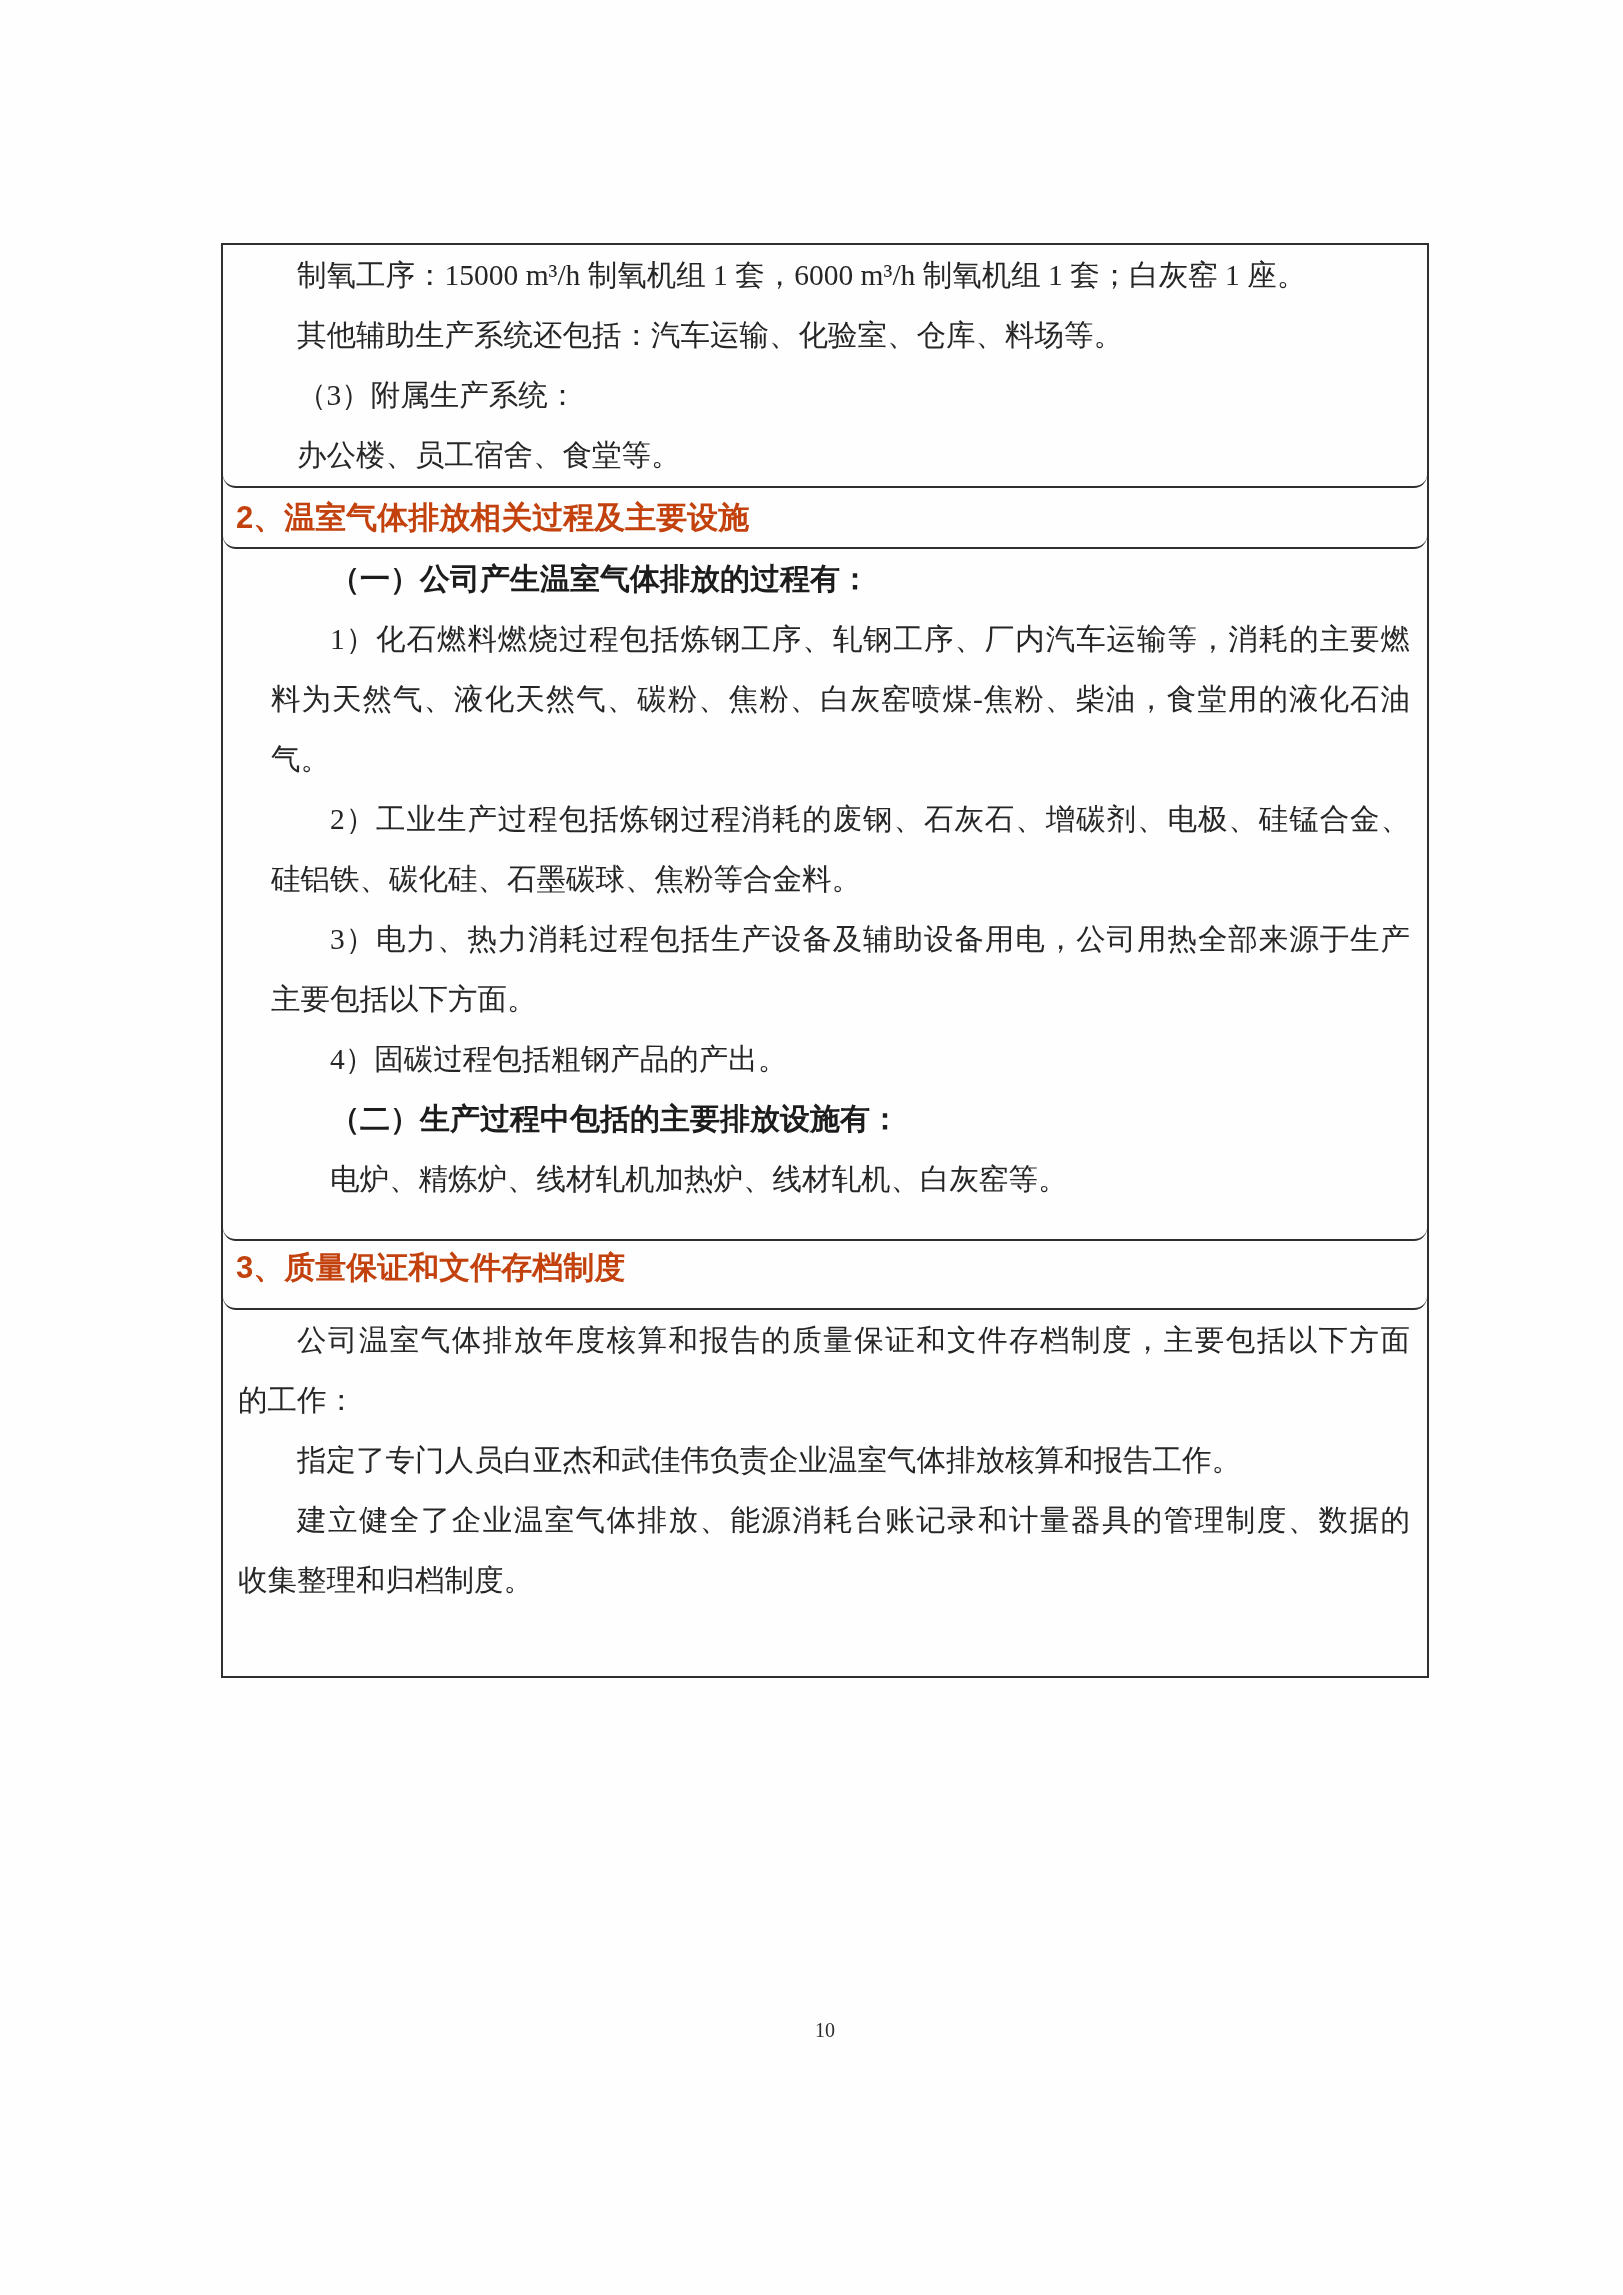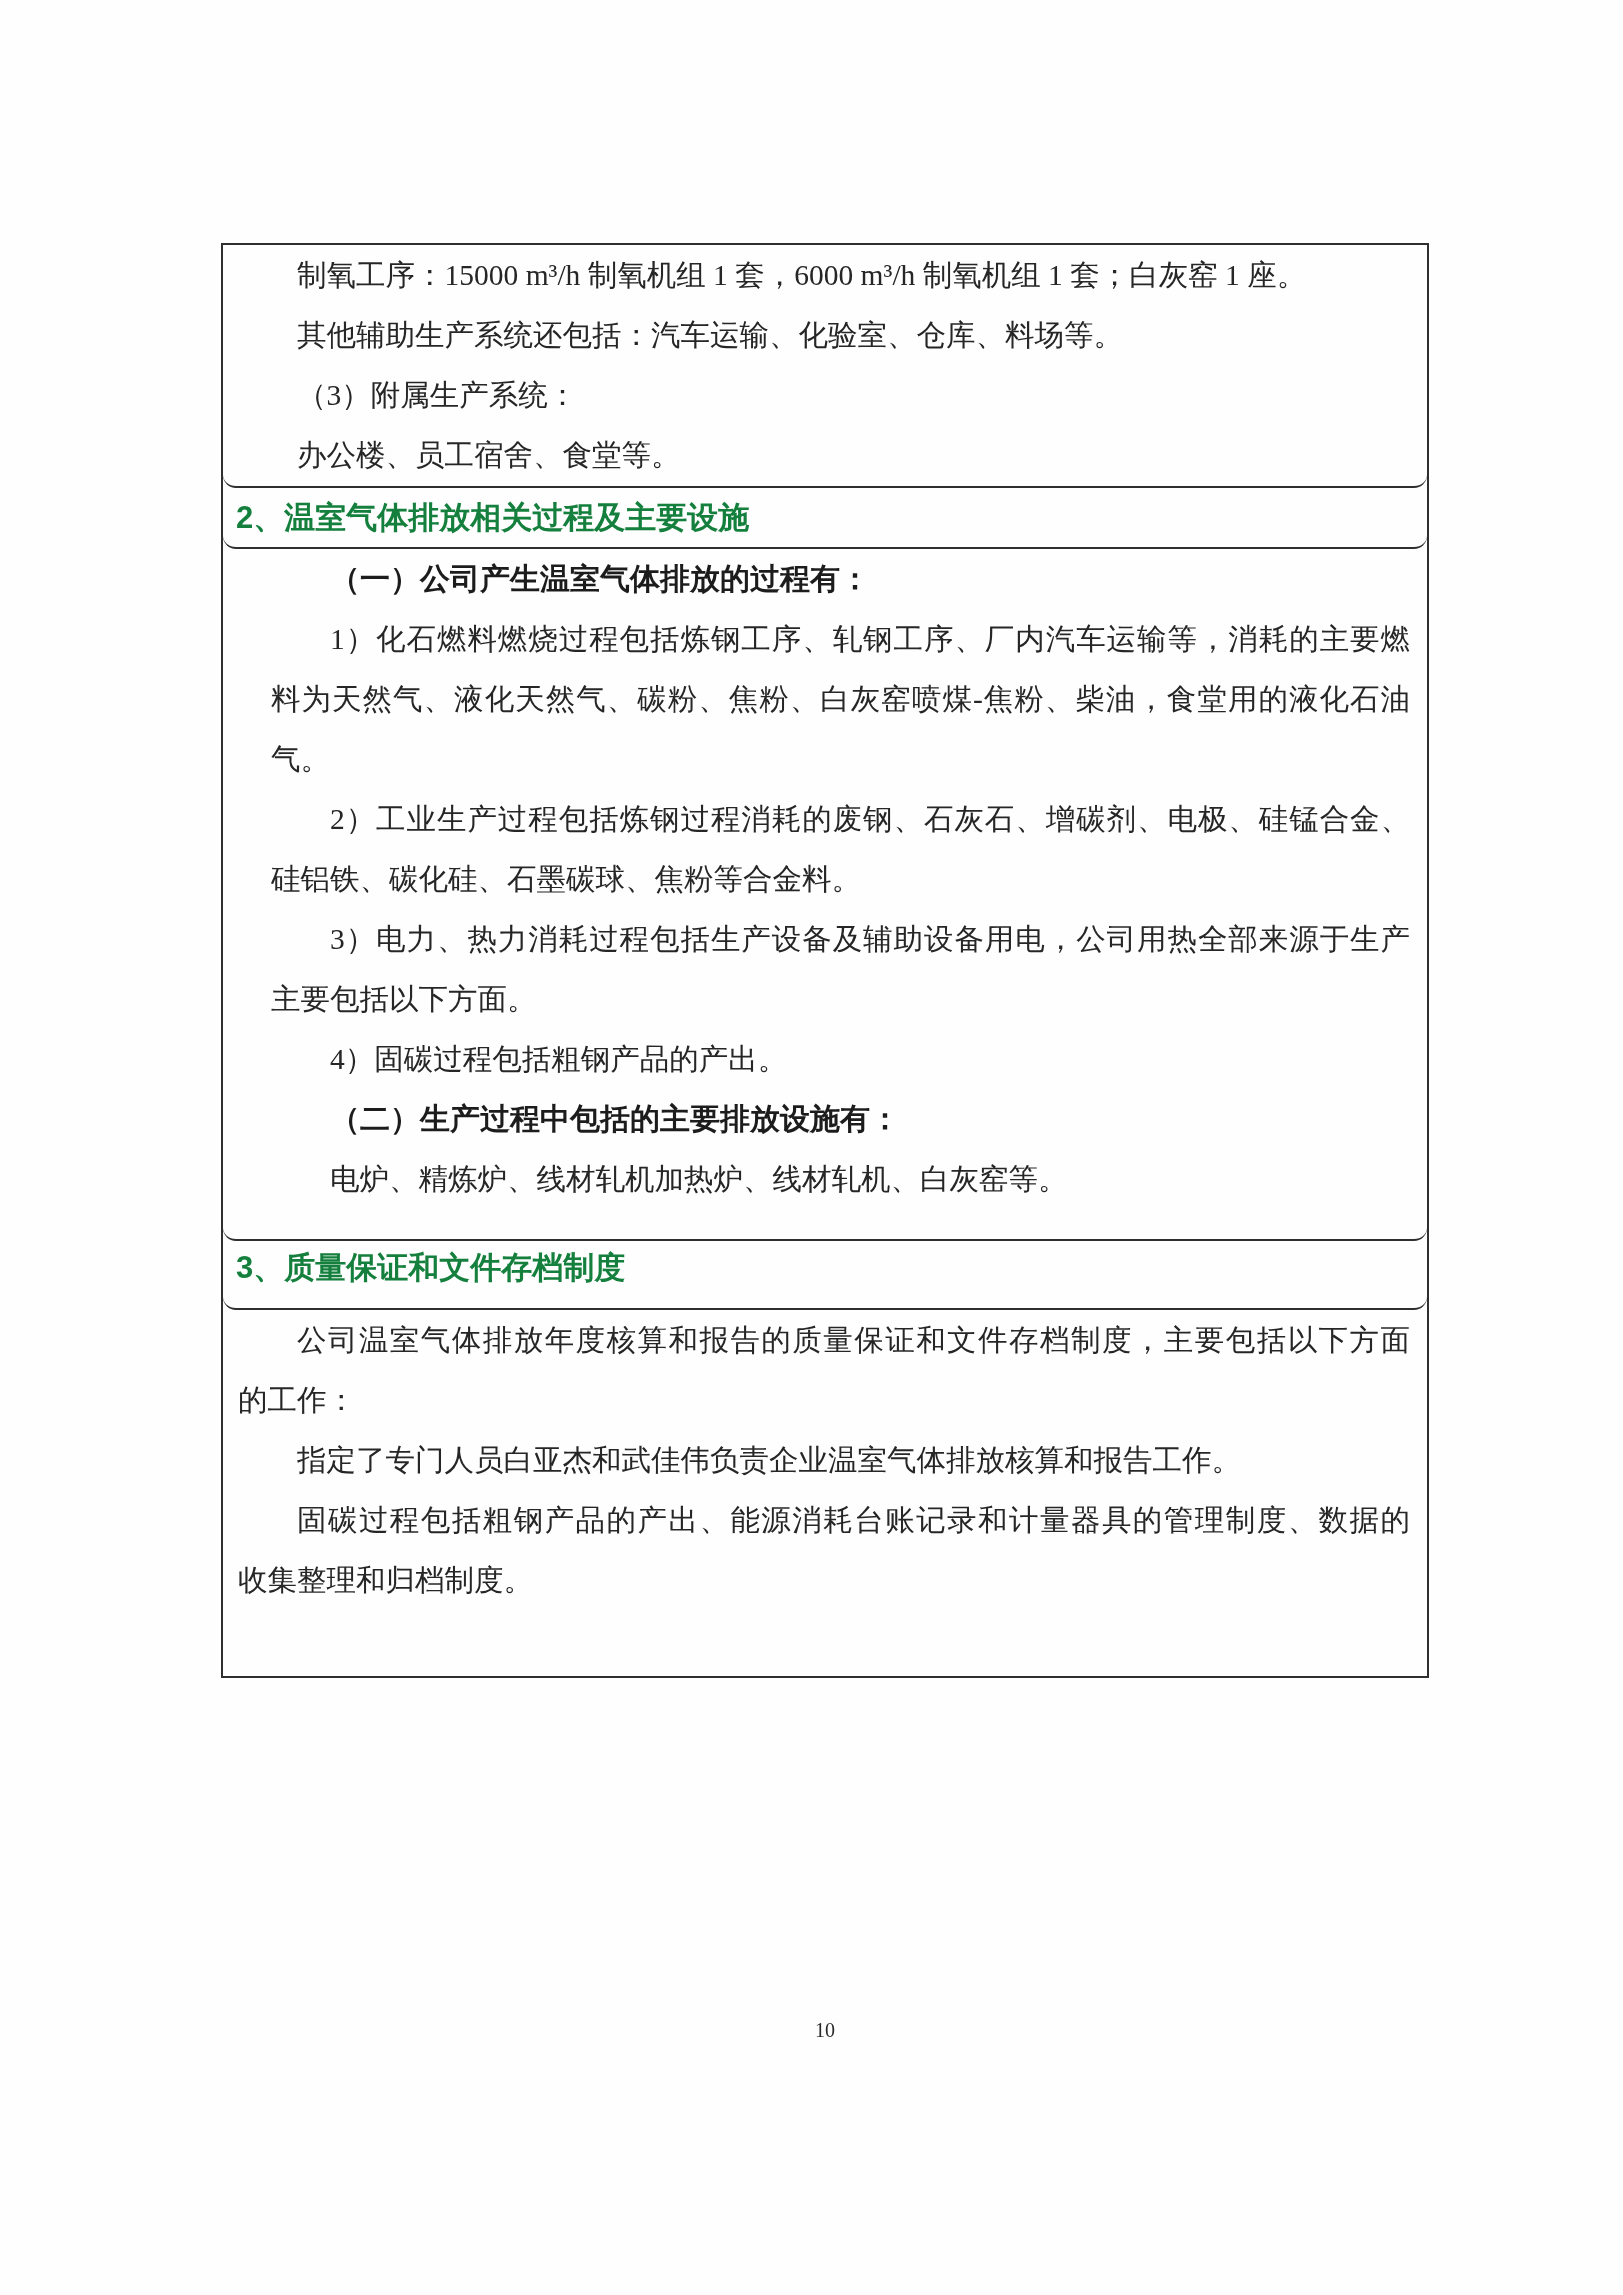--- a/index.html
+++ b/index.html
@@ -37,21 +37,21 @@
   }
   .row-s1 { height: 243px; }
   .row-h2 { height: 61px; }
   .row-s2 { height: 692px; padding-left: 48px; }
   .row-h4 { height: 69px; }
   .row-s3 { height: 366px; border-bottom: none; }
   .row-header {
     font-family: "Liberation Sans", "DejaVu Sans", sans-serif;
     font-weight: 600;
     font-size: 31px;
-    color: #15803d;
+    color: #c2410c;
     padding: 0 17px 0 13px;
   }
   .row-h2 .hline { line-height: 59px; }
   .row-h4 .hline { line-height: 54px; }
   .line {
     text-align: left;
     white-space: normal;
   }
   .ind { text-indent: 59px; }
   .fill { text-align: justify; text-align-last: justify; }
@@ -104,21 +104,21 @@
     </div>
 
     <div class="row row-h4 row-header">
       <div class="hline">3、质量保证和文件存档制度</div>
     </div>
 
     <div class="row row-s3 row-content">
       <div class="line ind fill">公司温室气体排放年度核算和报告的质量保证和文件存档制度，主要包括以下方面</div>
       <div class="line">的工作：</div>
       <div class="line ind">指定了专门人员白亚杰和武佳伟负责企业温室气体排放核算和报告工作。</div>
-      <div class="line ind fill">固碳过程包括粗钢产品的产出、能源消耗台账记录和计量器具的管理制度、数据的</div>
+      <div class="line ind fill">建立健全了企业温室气体排放、能源消耗台账记录和计量器具的管理制度、数据的</div>
       <div class="line">收集整理和归档制度。</div>
     </div>
 
   </div>
 
   <div class="page-footer">10</div>
 
 </div>
 
 

